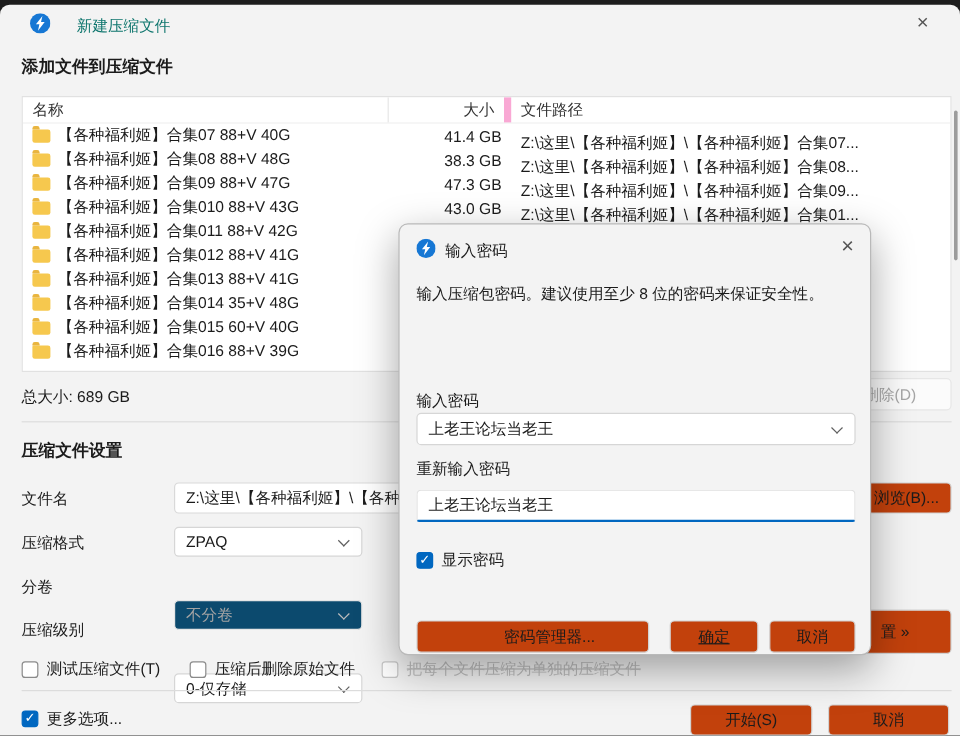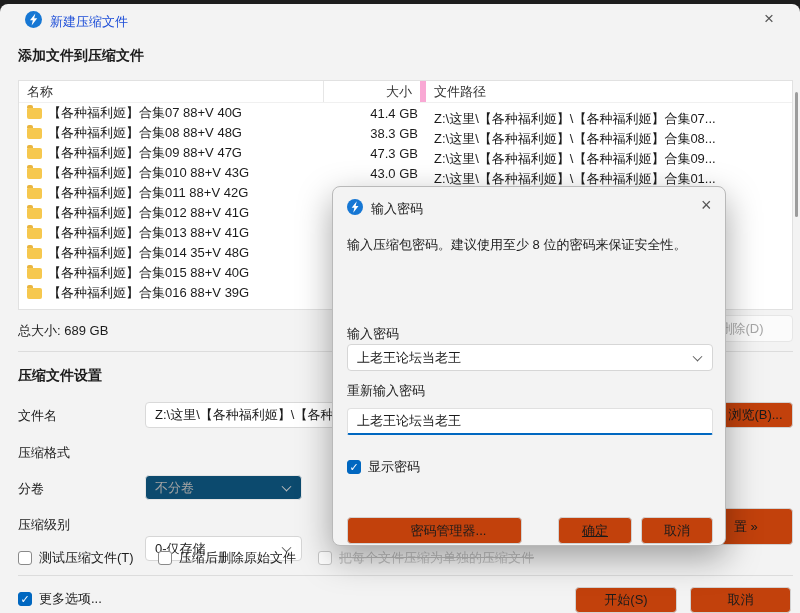--- a/index.html
+++ b/index.html
@@ -57,21 +57,21 @@
 
 <div id="stage">
   <div class="win">
 
     <div class="abs" style="left:25px;top:7px;width:17px;height:17px;">
       <svg class="logo" width="17" height="17" viewBox="0 0 20 20">
         <circle cx="10" cy="10" r="10" fill="#1677d4"></circle>
         <path d="M12.2 2.8 L5.8 10.8 H9.2 L7.8 17.2 L14.4 8.6 H10.8 Z" fill="#ffffff"></path>
       </svg>
     </div>
-    <div class="abs txt13" style="left:50px;top:9px;color:#1d4ed8;">新建压缩文件</div>
+    <div class="abs txt13" style="left:64px;top:9px;color:#0f766e;">新建压缩文件</div>
     <div class="abs closeX" style="left:764px;top:6px;">×</div>
 
     <div class="abs txt13 bold" style="left:18px;top:43px;font-size:14px;">添加文件到压缩文件</div>
 
     <div class="abs" id="filetable">
       <div class="thead">
         <div class="th th-name">名称</div>
         <div class="th th-size">大小</div>
         <div class="th th-path">文件路径</div>
       </div>
@@ -144,21 +144,21 @@
               <span class="folder"></span>
               <span>【各种福利姬】合集014 35+V 48G</span>
             </div>
         <div class="td-size"></div>
         <div class="td-path"></div>
       </div>
 
       <div class="trow">
         <div class="td-name">
               <span class="folder"></span>
-              <span>【各种福利姬】合集015 88+V 40G</span>
+              <span>【各种福利姬】合集015 60+V 40G</span>
             </div>
         <div class="td-size"></div>
         <div class="td-path"></div>
       </div>
 
       <div class="trow">
         <div class="td-name">
               <span class="folder"></span>
               <span>【各种福利姬】合集016 88+V 39G</span>
             </div>
@@ -175,20 +175,24 @@
 
     <div class="abs divider" style="top:347px;"></div>
 
     <div class="abs txt13 bold" style="left:18px;top:363px;font-size:14px;">压缩文件设置</div>
 
     <div class="abs txt13" style="left:18px;top:403px;">文件名</div>
     <div class="abs input" style="left:145px;top:398px;width:570px;height:26px;">Z:\这里\【各种福利姬】\【各种福</div>
     <div class="abs btn" style="left:718px;top:398px;width:75px;height:26px;">浏览(B)...</div>
 
     <div class="abs txt13" style="left:18px;top:440px;">压缩格式</div>
+    <div class="abs select" style="left:145px;top:435px;width:157px;height:25px;">
+      <span>ZPAQ</span>
+      <span class="chev"></span>
+    </div>
 
     <div class="abs txt13" style="left:18px;top:476px;">分卷</div>
     <div class="abs select disabled" style="left:145px;top:471px;width:157px;height:25px;">
       <span>不分卷</span>
       <span class="chev"></span>
     </div>
 
     <div class="abs txt13" style="left:18px;top:512px;">压缩级别</div>
     <div class="abs select" style="left:145px;top:507px;width:157px;height:25px;">
       <span>0-仅存储</span>
@@ -241,17 +245,17 @@
     </div>
 
     <div class="abs txt13" style="left:14px;top:195px;">重新输入密码</div>
     <div class="abs input focused" style="left:14px;top:221px;width:366px;height:27px;">上老王论坛当老王</div>
 
     <div class="abs cbrow" style="left:14px;top:271px;">
       <span class="cb checked">✓</span>
       <span>显示密码</span>
     </div>
 
-    <div class="abs btn" style="left:14px;top:330px;width:175px;height:27px;padding-left:28px;">密码管理器...</div>
+    <div class="abs btn" style="left:14px;top:330px;width:194px;height:27px;padding-left:28px;">密码管理器...</div>
     <div class="abs btn" style="left:225px;top:330px;width:74px;height:27px;text-decoration:underline;">确定</div>
     <div class="abs btn" style="left:308px;top:330px;width:72px;height:27px;">取消</div>
   </div>
 </div>
 
 </body></html>

